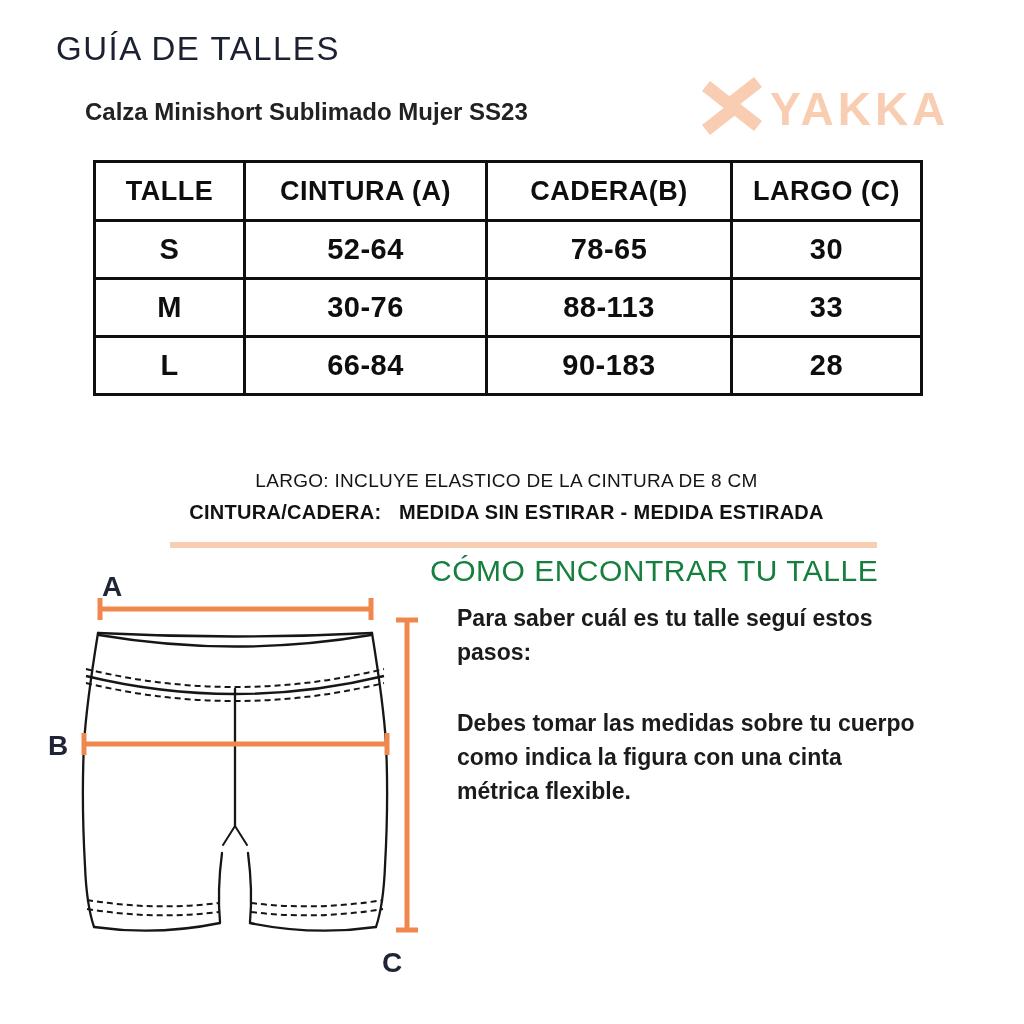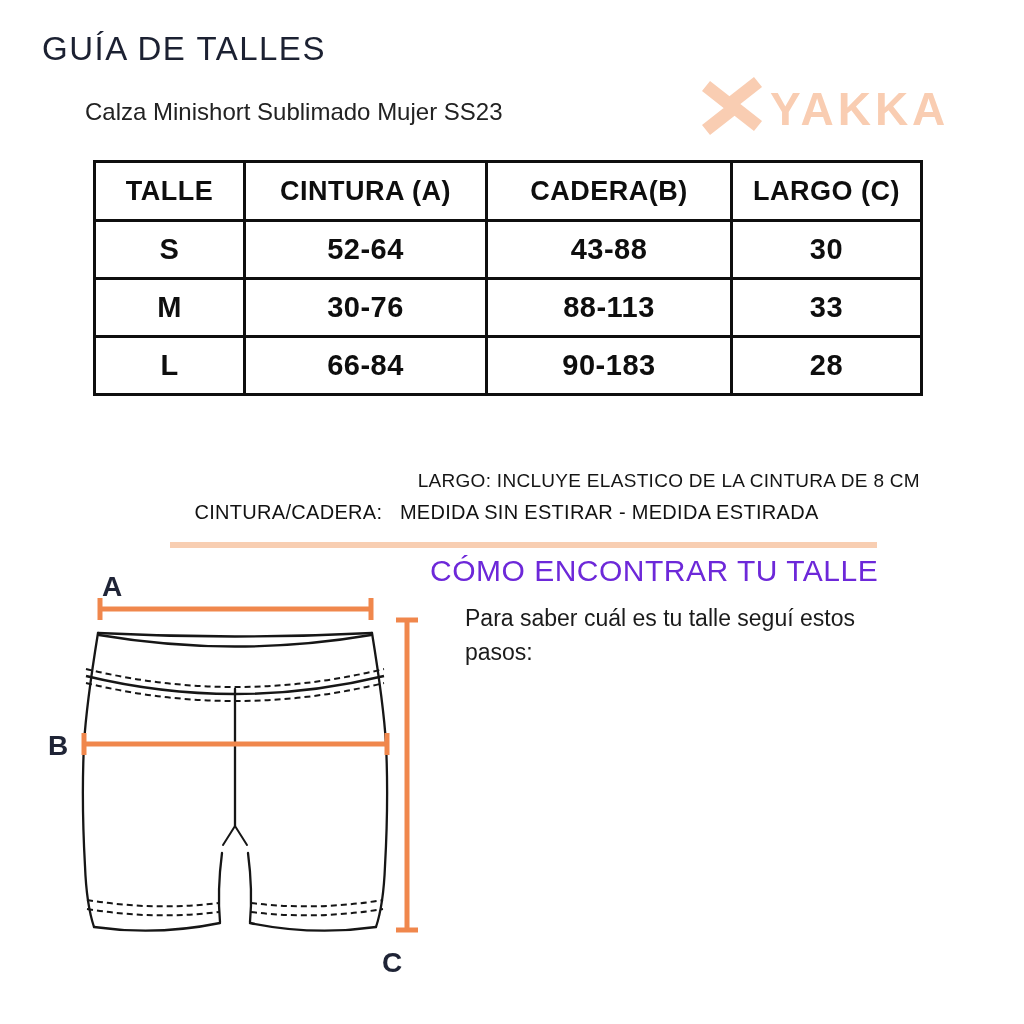--- a/index.html
+++ b/index.html
@@ -7,28 +7,28 @@
   body {
     position: relative;
     background: #ffffff;
     font-family: "Liberation Sans", "DejaVu Sans", sans-serif;
     overflow: hidden;
     color: #141414;
   }
   .abs { position: absolute; }
 
   .page-title {
-    left: 42px; top: 30px;
+    left: 56px; top: 30px;
     font-size: 33px; font-weight: 500;
     letter-spacing: 1.5px;
     color: #1c2132;
   }
   .page-subtitle {
     left: 85px; top: 98px;
-    font-size: 24px; font-weight: 400;
+    font-size: 24px; font-weight: 700;
     color: #222222;
   }
 
   .logo-box { left: 702px; top: 72px; width: 270px; height: 68px; text-align: right; }
 
   table.size-table {
     position: absolute;
     left: 93px; top: 160px;
     width: 827px;
     border-collapse: collapse;
@@ -52,57 +52,57 @@
     font-weight: 700;
     letter-spacing: 0.5px;
   }
   .col-talle { width: 150px; }
   .col-cintura { width: 242px; }
   .col-cadera { width: 245px; }
   .col-largo { width: 190px; }
 
   .note-1 {
     left: 93px; top: 470px; width: 827px;
-    text-align: right;
+    text-align: center;
     font-size: 19px; font-weight: 500;
     letter-spacing: 0.3px;
     color: #151515;
   }
   .note-2 {
     left: 93px; top: 501px; width: 827px;
     text-align: center;
-    font-size: 20px; font-weight: 400;
+    font-size: 20px; font-weight: 700;
     letter-spacing: 0.3px;
     color: #121212;
     white-space: pre-wrap;
   }
 
   .divider {
     left: 170px; top: 542px;
     width: 707px; height: 6px;
     background: #f8ceb2;
   }
 
   .diagram-box { left: 38px; top: 558px; width: 385px; height: 460px; }
 
   .howto-heading {
     left: 430px; top: 554px; width: 560px;
     font-size: 30px; font-weight: 500;
     letter-spacing: 0.5px;
-    color: #6d28d9;
+    color: #15803d;
   }
   .howto-text {
     left: 453px; top: 601px; width: 540px;
   }
   .howto-text p {
     font-size: 23px;
     line-height: 34px;
-    font-weight: 400;
+    font-weight: 700;
     color: #1b1b1b;
-    margin: 0 0 37px 12px;
+    margin: 0 0 37px 4px;
     white-space: pre-line;
   }
 </style>
 </head>
 <body>
 
 <div class="abs page-title">GUÍA DE TALLES</div>
 <div class="abs page-subtitle">Calza Minishort Sublimado Mujer SS23</div>
 
 <div class="abs logo-box">
@@ -121,21 +121,21 @@
       <th class="col-talle">TALLE</th>
       <th class="col-cintura">CINTURA (A)</th>
       <th class="col-cadera">CADERA(B)</th>
       <th class="col-largo">LARGO (C)</th>
     </tr>
   </thead>
   <tbody>
     <tr>
       <td>S</td>
       <td>52-64</td>
-      <td>43-88</td>
+      <td>78-65</td>
       <td>30</td>
     </tr>
     <tr>
       <td>M</td>
       <td>30-76</td>
       <td>88-113</td>
       <td>33</td>
     </tr>
     <tr>
       <td>L</td>
@@ -196,13 +196,16 @@
     <text x="74" y="38" text-anchor="middle" font-size="28" font-weight="600" fill="#1f2436" font-family="Liberation Sans, DejaVu Sans, sans-serif">A</text>
     <text x="20" y="197" text-anchor="middle" font-size="28" font-weight="600" fill="#1f2436" font-family="Liberation Sans, DejaVu Sans, sans-serif">B</text>
     <text x="354" y="414" text-anchor="middle" font-size="28" font-weight="600" fill="#1f2436" font-family="Liberation Sans, DejaVu Sans, sans-serif">C</text>
   </svg>
 </div>
 
 <div class="abs howto-heading">CÓMO ENCONTRAR TU TALLE</div>
 <div class="abs howto-text">
   <p>Para saber cuál es tu talle seguí estos
 pasos:</p>
+  <p>Debes tomar las medidas sobre tu cuerpo
+como indica la figura con una cinta
+métrica flexible.</p>
 </div>
 
 </body></html>

